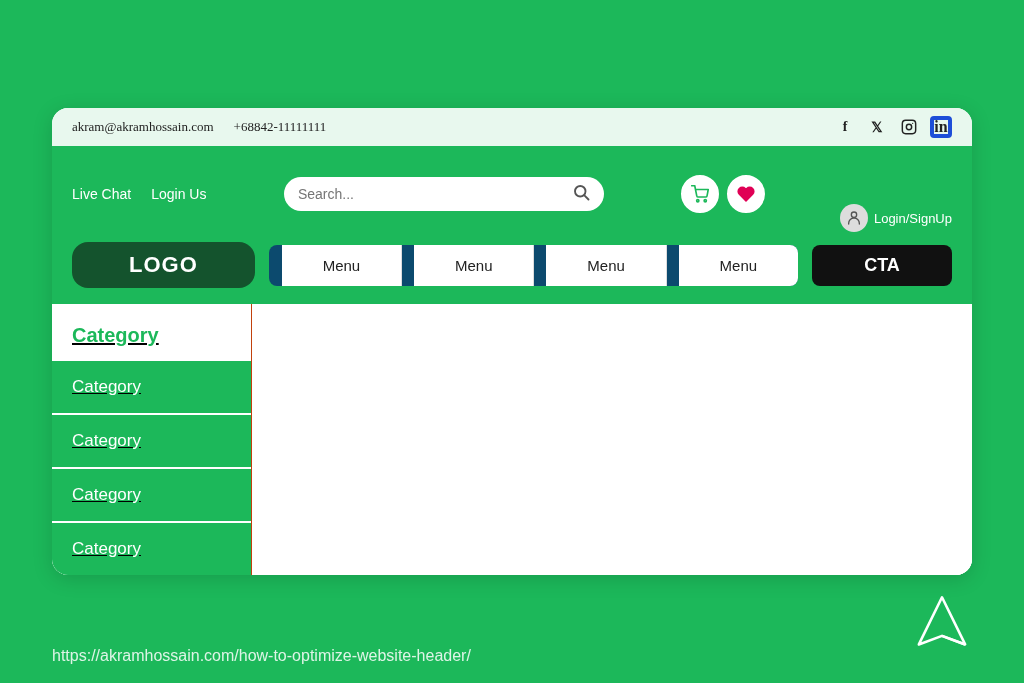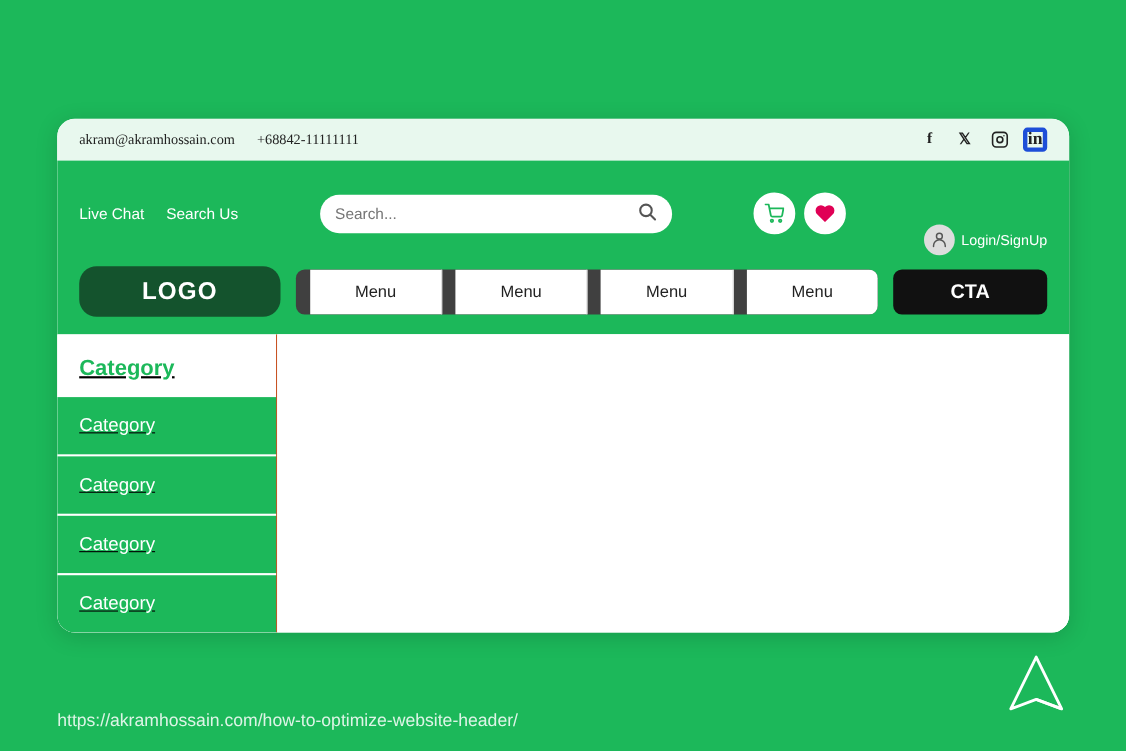--- a/index.html
+++ b/index.html
@@ -170,21 +170,21 @@
       padding: 10px 57px;
       cursor: pointer;
       letter-spacing: 1px;
       min-width: 180px;
       text-align: center;
     }
     .menu-items {
       display: flex;
       gap: 12px;
       flex: 1;
-      background: #404040;
+      background: #0c4a6e;
       border-radius: 8px;
       overflow: hidden;
       padding-left: 13px;
     }
     .menu-item {
       flex: 1;
       padding: 12px 0;
       text-align: center;
       font-size: 15px;
       color: #222;
@@ -282,21 +282,21 @@
       </span>
       <span class="social-icon linkedin-icon">in</span>
     </div>
   </div>
 
   <div class="header">
 
     <div class="nav-row">
       <div class="nav-links">
         <a class="nav-link">Live Chat</a>
-        <a class="nav-link">Search Us</a>
+        <a class="nav-link">Login Us</a>
       </div>
       <div class="search-bar">
         <input type="text" class="search-input" placeholder="Search..." style="">
         <button class="search-icon-btn">
           <svg width="18" height="18" viewBox="0 0 24 24" fill="none" stroke="#555" stroke-width="2.5" stroke-linecap="round" stroke-linejoin="round">
             <circle cx="11" cy="11" r="7"></circle>
             <line x1="16.5" y1="16.5" x2="22" y2="22"></line>
           </svg>
         </button>
       </div>

